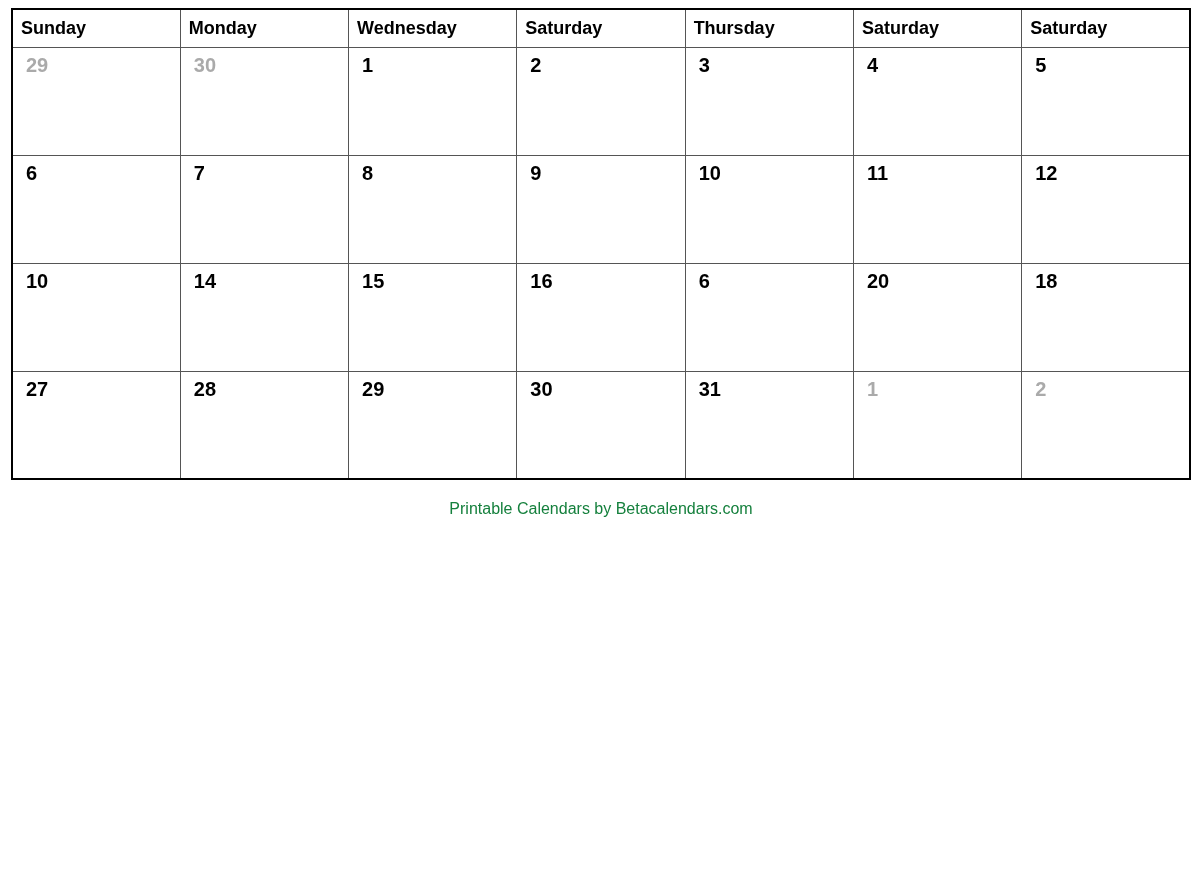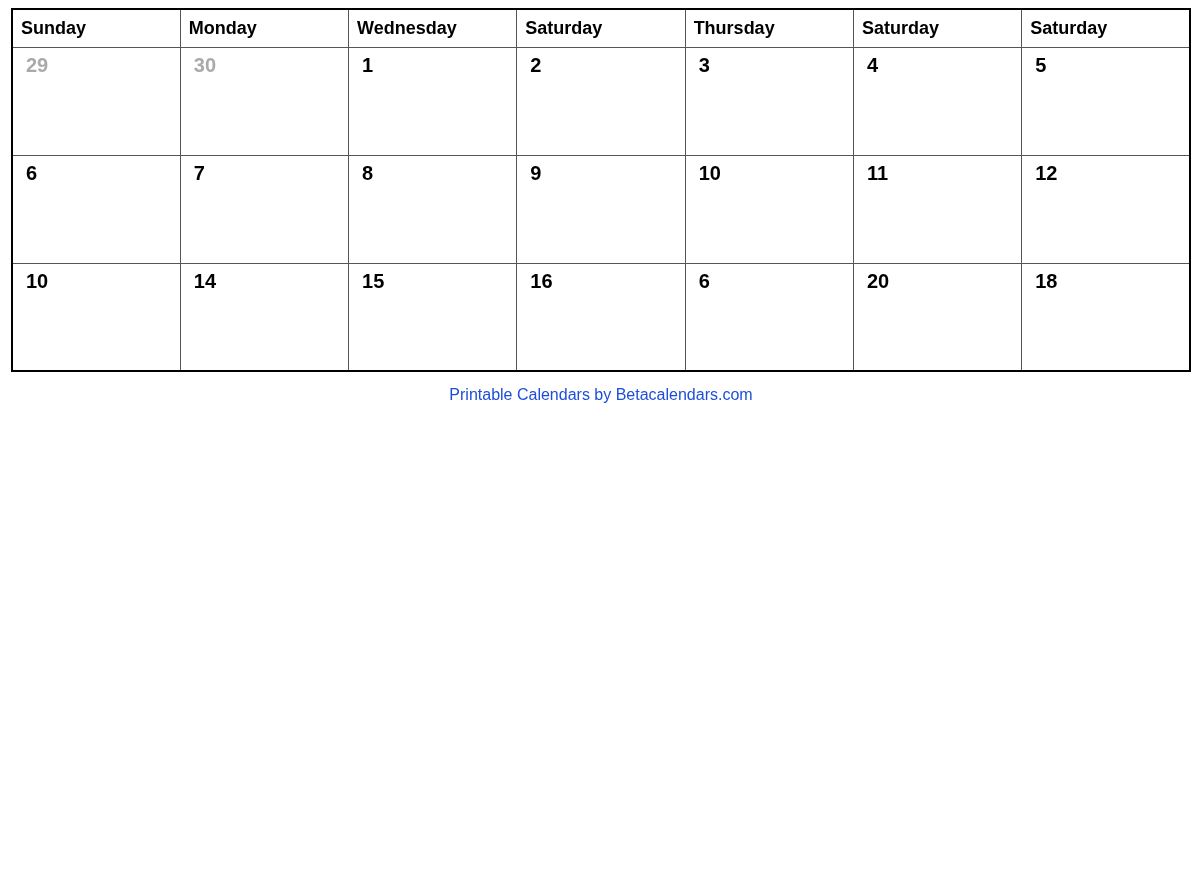--- a/index.html
+++ b/index.html
@@ -62,22 +62,22 @@
       width: 168px;
     }
 
     .calendar-table td.other-month {
       color: #aaa;
     }
 
     .footer {
       text-align: right;
       font-size: 16px;
-      color: #1d4ed8;
-      margin-top: 6px;
+      color: #15803d;
+      margin-top: 12px;
       padding: 4px 0;
     }
   </style>
 </head>
 <body>
 
 <div class="calendar-container">
   <table class="calendar-table">
     <thead>
       <tr>
@@ -111,16 +111,25 @@
         </tr>
         <tr>
           <td>10</td>
           <td>14</td>
           <td>15</td>
           <td>16</td>
           <td>6</td>
           <td>20</td>
           <td>18</td>
         </tr>
+        <tr>
+          <td>27</td>
+          <td>28</td>
+          <td>29</td>
+          <td>30</td>
+          <td>31</td>
+          <td class="other-month">1</td>
+          <td class="other-month">2</td>
+        </tr>
       </tbody>
   </table>
 </div>
 <div class="footer">Printable Calendars by Betacalendars.com</div>
 
 </body></html>

